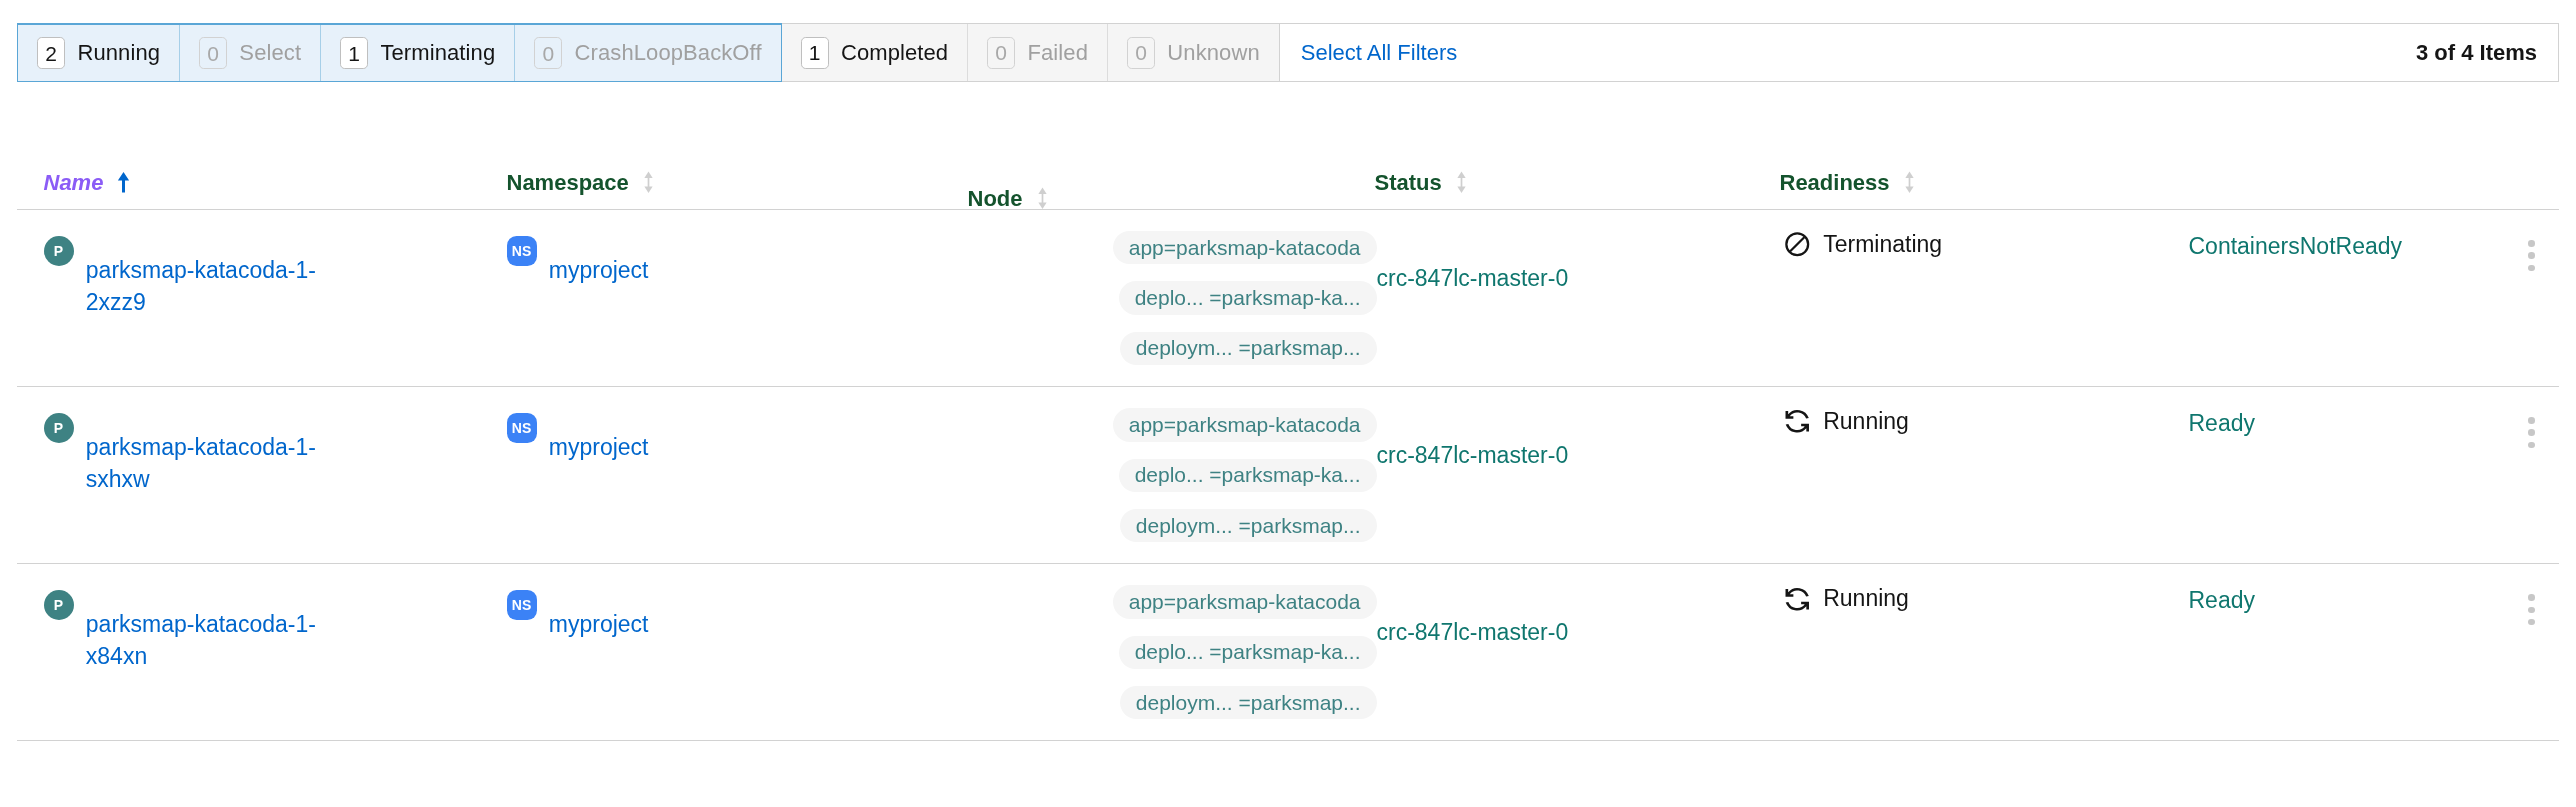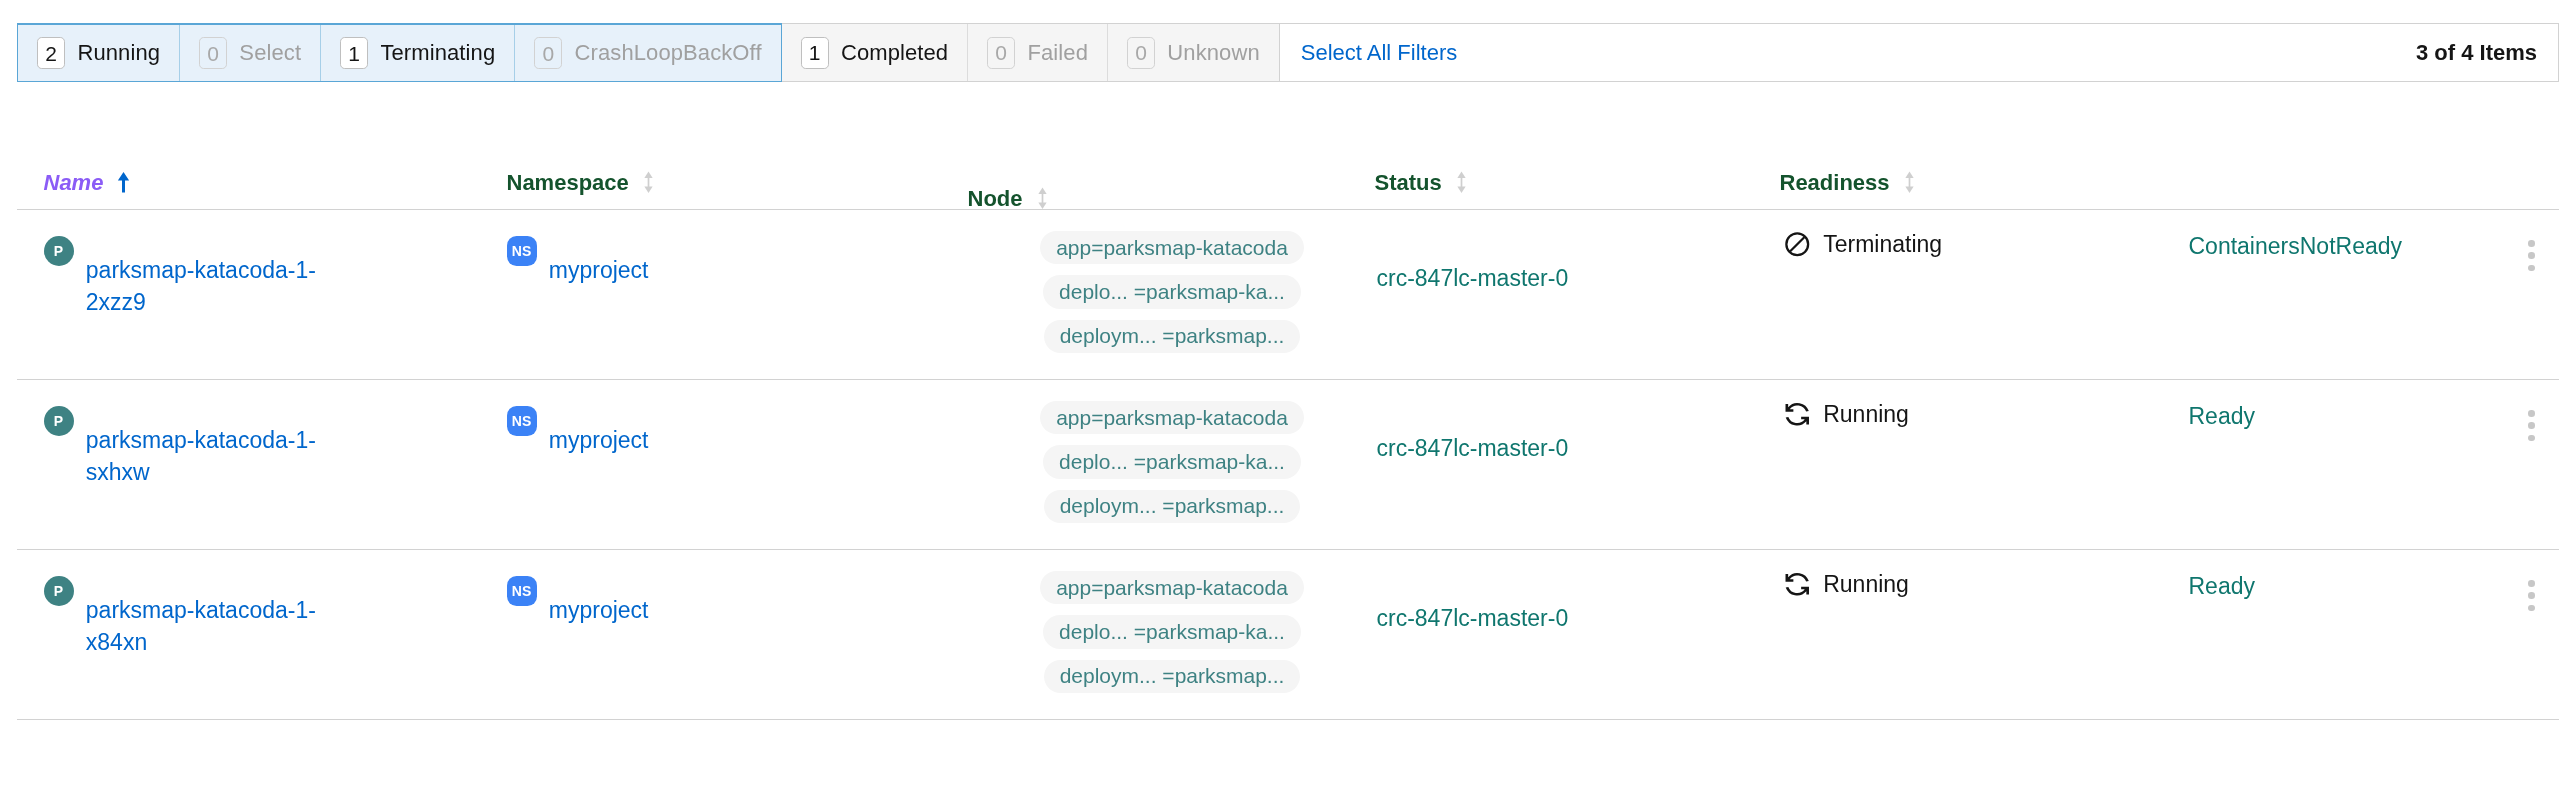--- a/index.html
+++ b/index.html
@@ -172,21 +172,21 @@
     color: #06c;
     font-size: 23px;
     line-height: 1.38;
     word-break: break-all;
     max-width: 236px;
     cursor: pointer;
     margin-top: 24px;
   }
   .link-text.wide { max-width: 284px; }
 
-  .labels-col { display: flex; flex-direction: column; gap: 11px; align-items: center; }
+  .labels-col { display: flex; flex-direction: column; gap: 17px; align-items: flex-end; }
   .lchip {
     background: #f5f5f5;
     border-radius: 38px;
     padding: 4.7px 16px;
     font-size: 21px;
     color: #3e8283;
     white-space: nowrap;
     cursor: pointer;
   }
 

